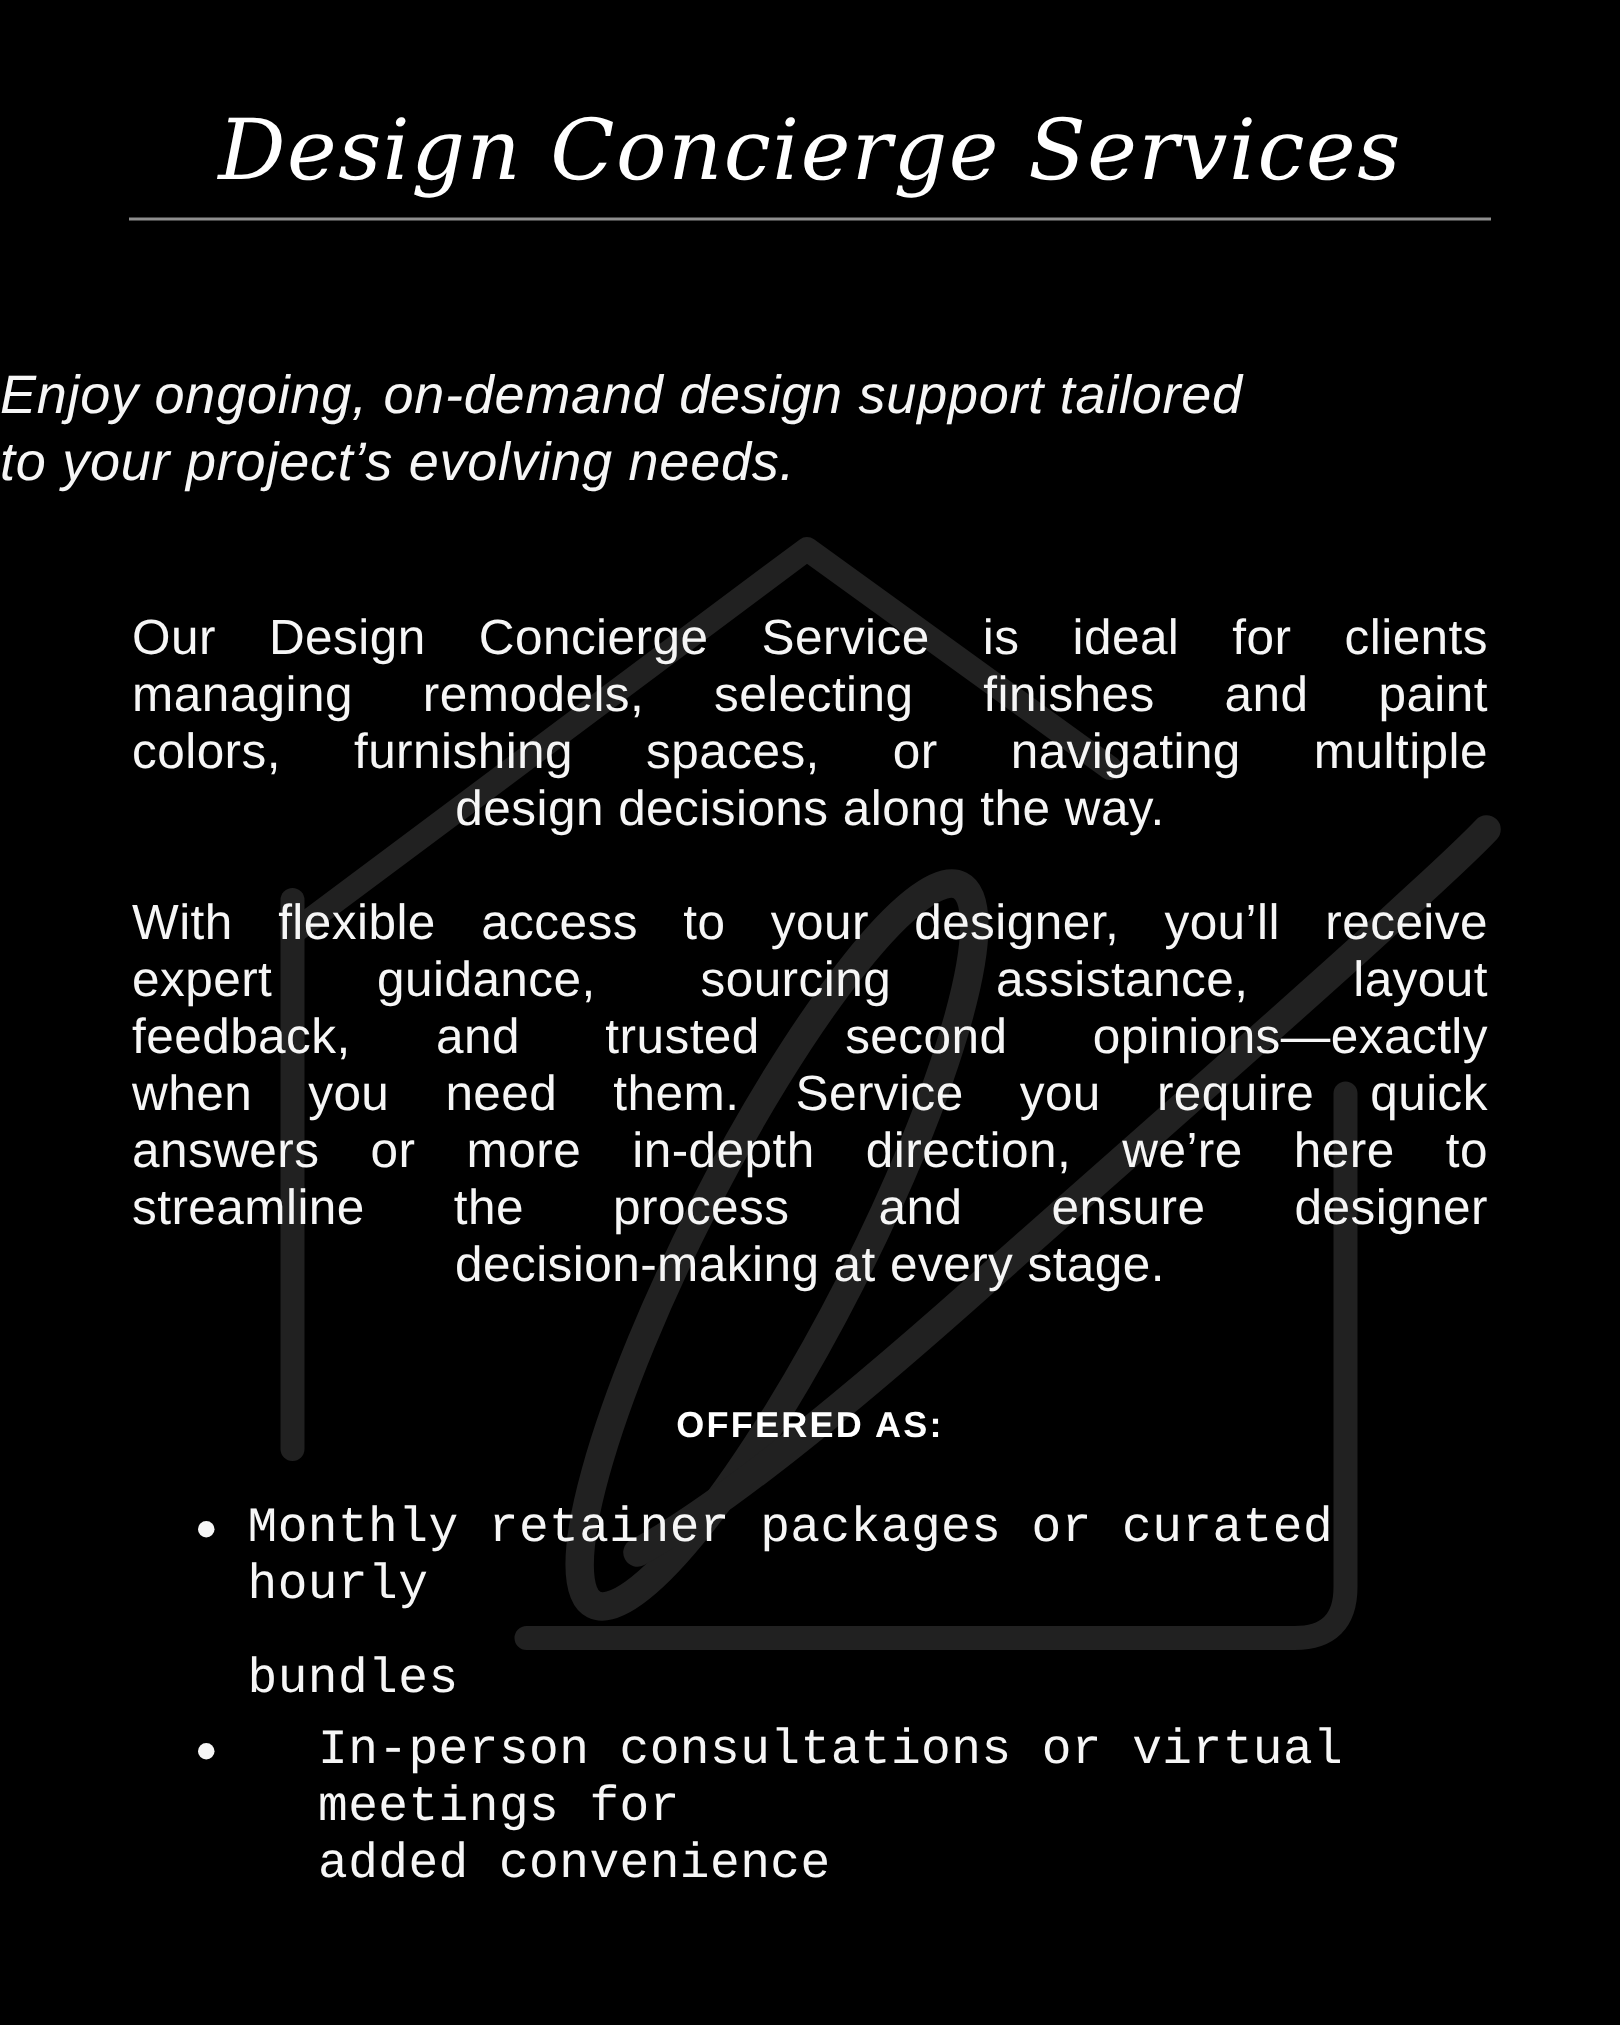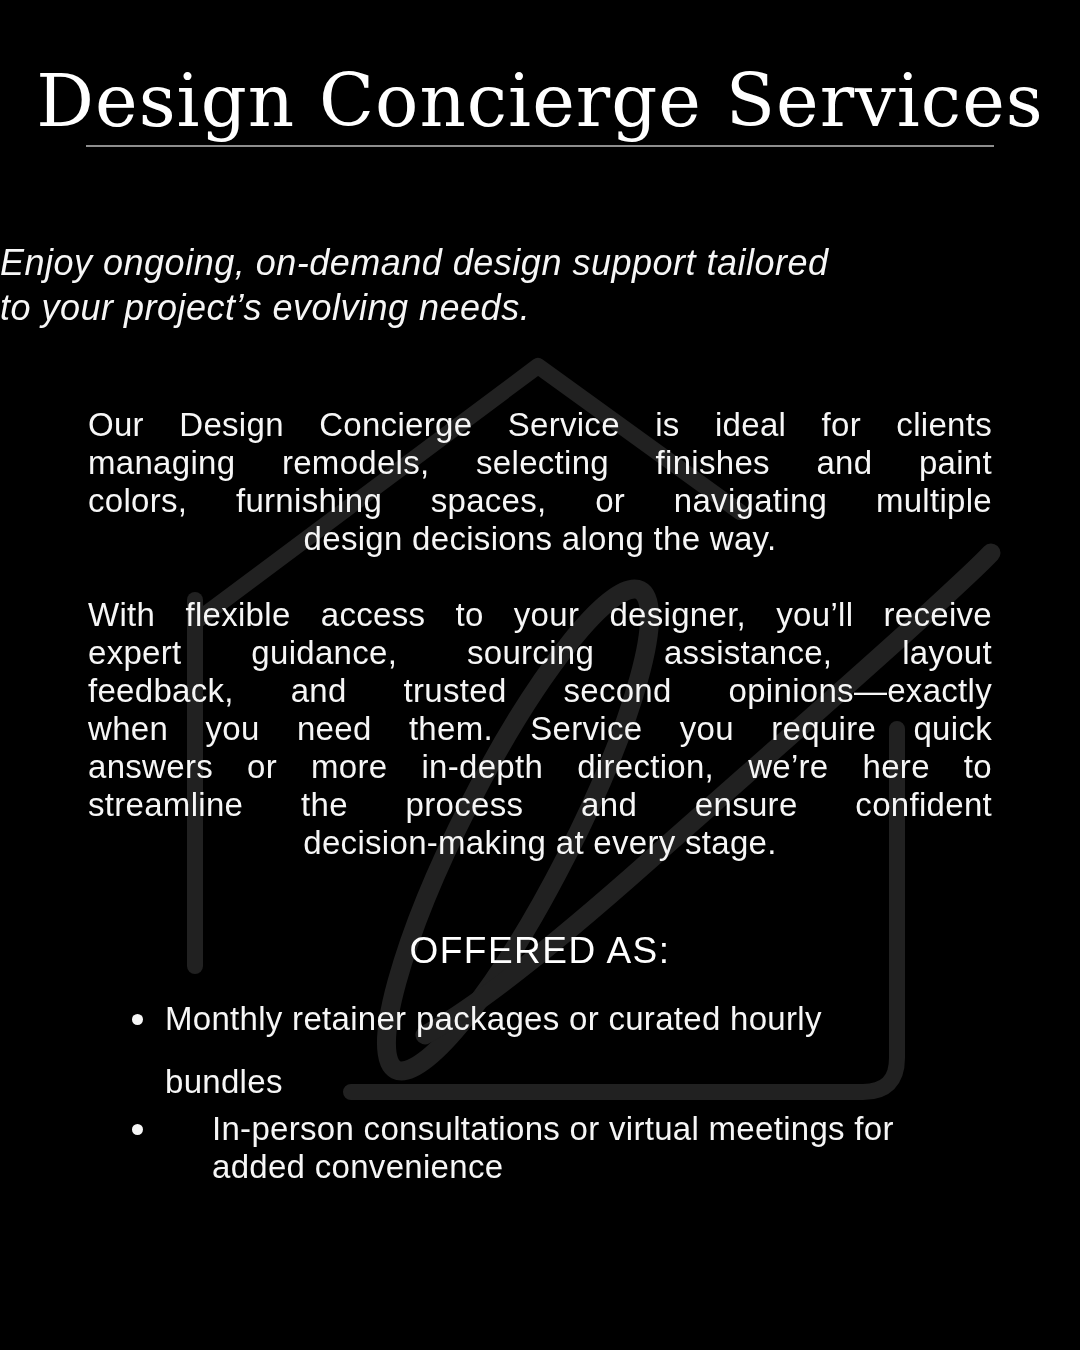--- a/index.html
+++ b/index.html
@@ -54,22 +54,23 @@
     height: 2px;
     background: var(--underline);
     z-index: 1;
   }
   .page-title {
     position: relative;
     z-index: 2;
     width: 100%;
     text-align: center;
     font-family: "DejaVu Serif", serif;
+    font-style: italic;
     font-weight: 400;
-    font-size: 72px;
+    font-size: 56px;
     line-height: 118px;
     letter-spacing: 1px;
     color: var(--title);
     white-space: nowrap;
   }
   
   .subtitle {
     position: absolute;
     top: 240px;
     left: 0;
@@ -97,36 +98,37 @@
   .jl { text-align: justify; text-align-last: justify; white-space: nowrap; }
   .jl-end { text-align: center; }
   
   .offered-heading {
     position: absolute;
     top: 928px;
     left: 0;
     width: 100%;
     z-index: 2;
     text-align: center;
-    font-size: 37px;
-    font-weight: 400;
+    font-size: 24px;
+    font-weight: 700;
     line-height: 46px;
     letter-spacing: 1.5px;
     color: var(--title);
   }
   .bullet-list {
     position: absolute;
     top: 1000px;
     left: 132px;
     width: 860px;
     z-index: 2;
     list-style: none;
     font-size: 33px;
     line-height: 38px;
     letter-spacing: 0.3px;
+    font-family: Liberation Mono, monospace;
   }
   .bullet-item { display: flex; align-items: flex-start; }
   .bullet-item + .bullet-item { margin-top: 9px; gap: 47px; }
   .bullet-dot {
     flex: 0 0 auto;
     width: 11px;
     height: 11px;
     border-radius: 50%;
     background: var(--text);
     margin: 14px 22px 0 0;
@@ -162,21 +164,21 @@
     <div class="jl">colors, furnishing spaces, or navigating multiple</div>
     <div class="jl-end">design decisions along the way.</div>
   </section>
 
   <section class="para para-2">
     <div class="jl">With flexible access to your designer, you’ll receive</div>
     <div class="jl">expert guidance, sourcing assistance, layout</div>
     <div class="jl">feedback, and trusted second opinions—exactly</div>
     <div class="jl">when you need them. Service you require quick</div>
     <div class="jl">answers or more in-depth direction, we’re here to</div>
-    <div class="jl">streamline the process and ensure confident</div>
+    <div class="jl">streamline the process and ensure designer</div>
     <div class="jl-end">decision-making at every stage.</div>
   </section>
 
   <h2 class="offered-heading">OFFERED AS:</h2>
 
   <ul class="bullet-list">
     <li class="bullet-item">
       <span class="bullet-dot"></span>
       <div>
         <div>Monthly retainer packages or curated hourly</div>

